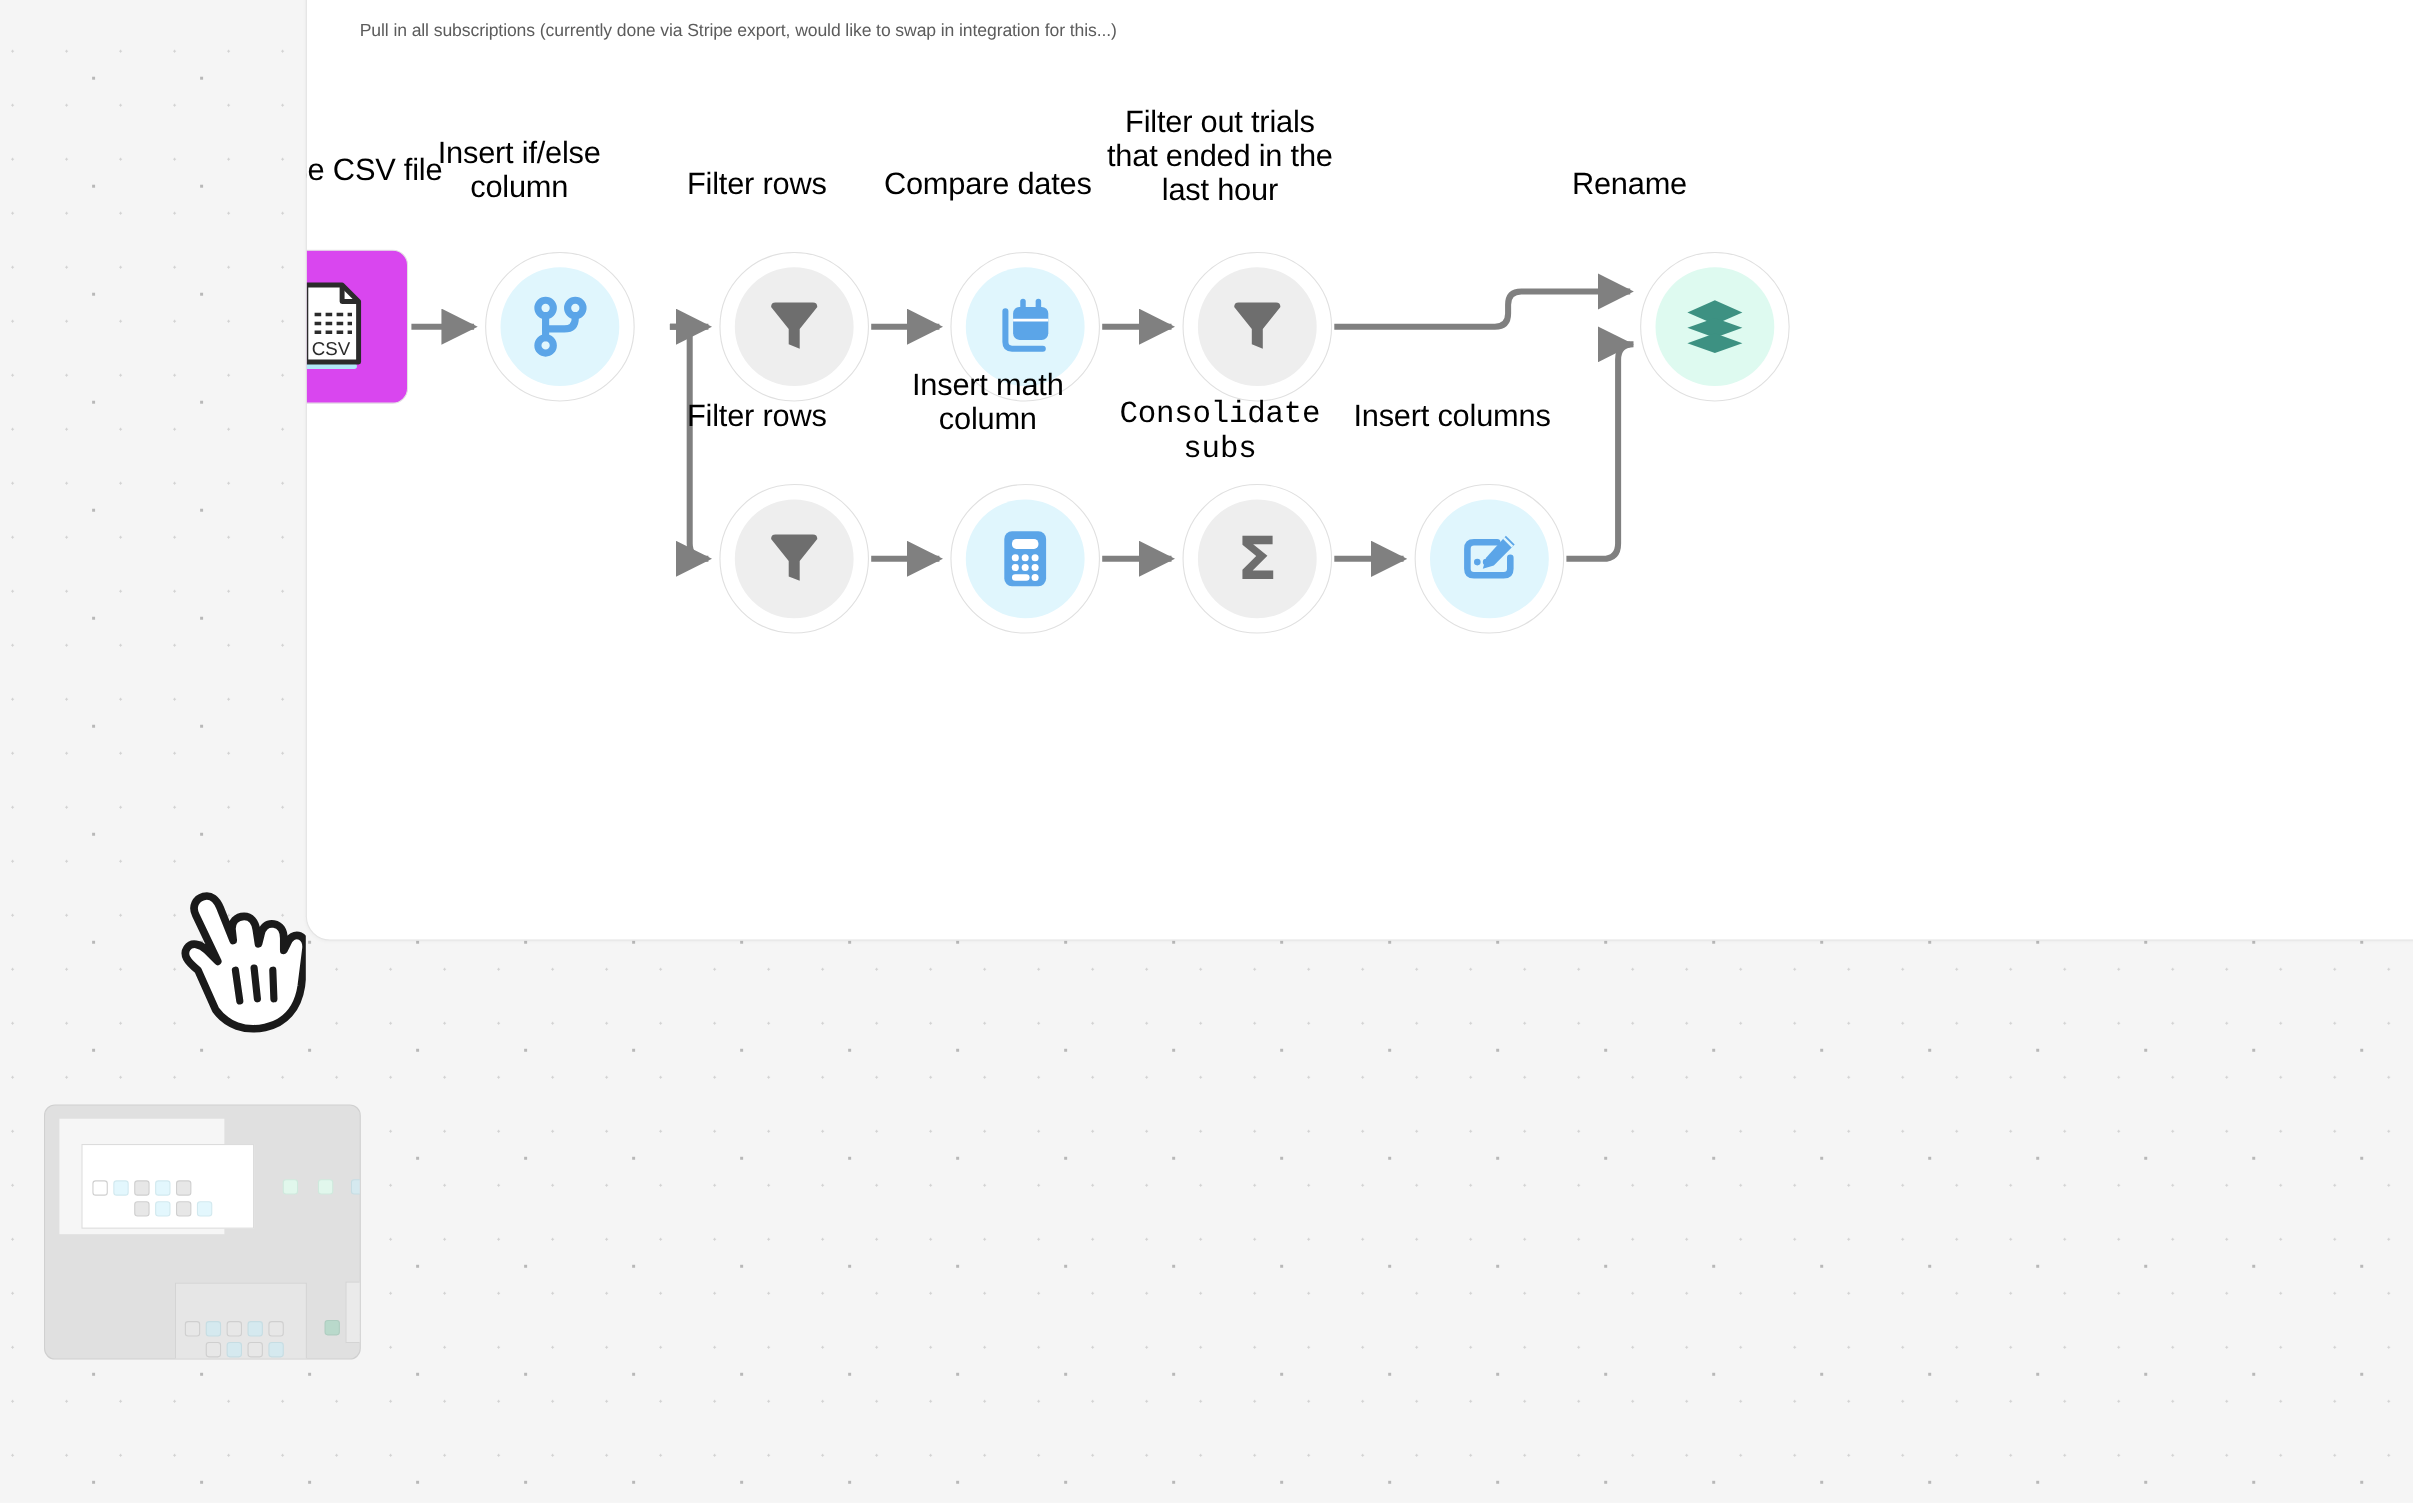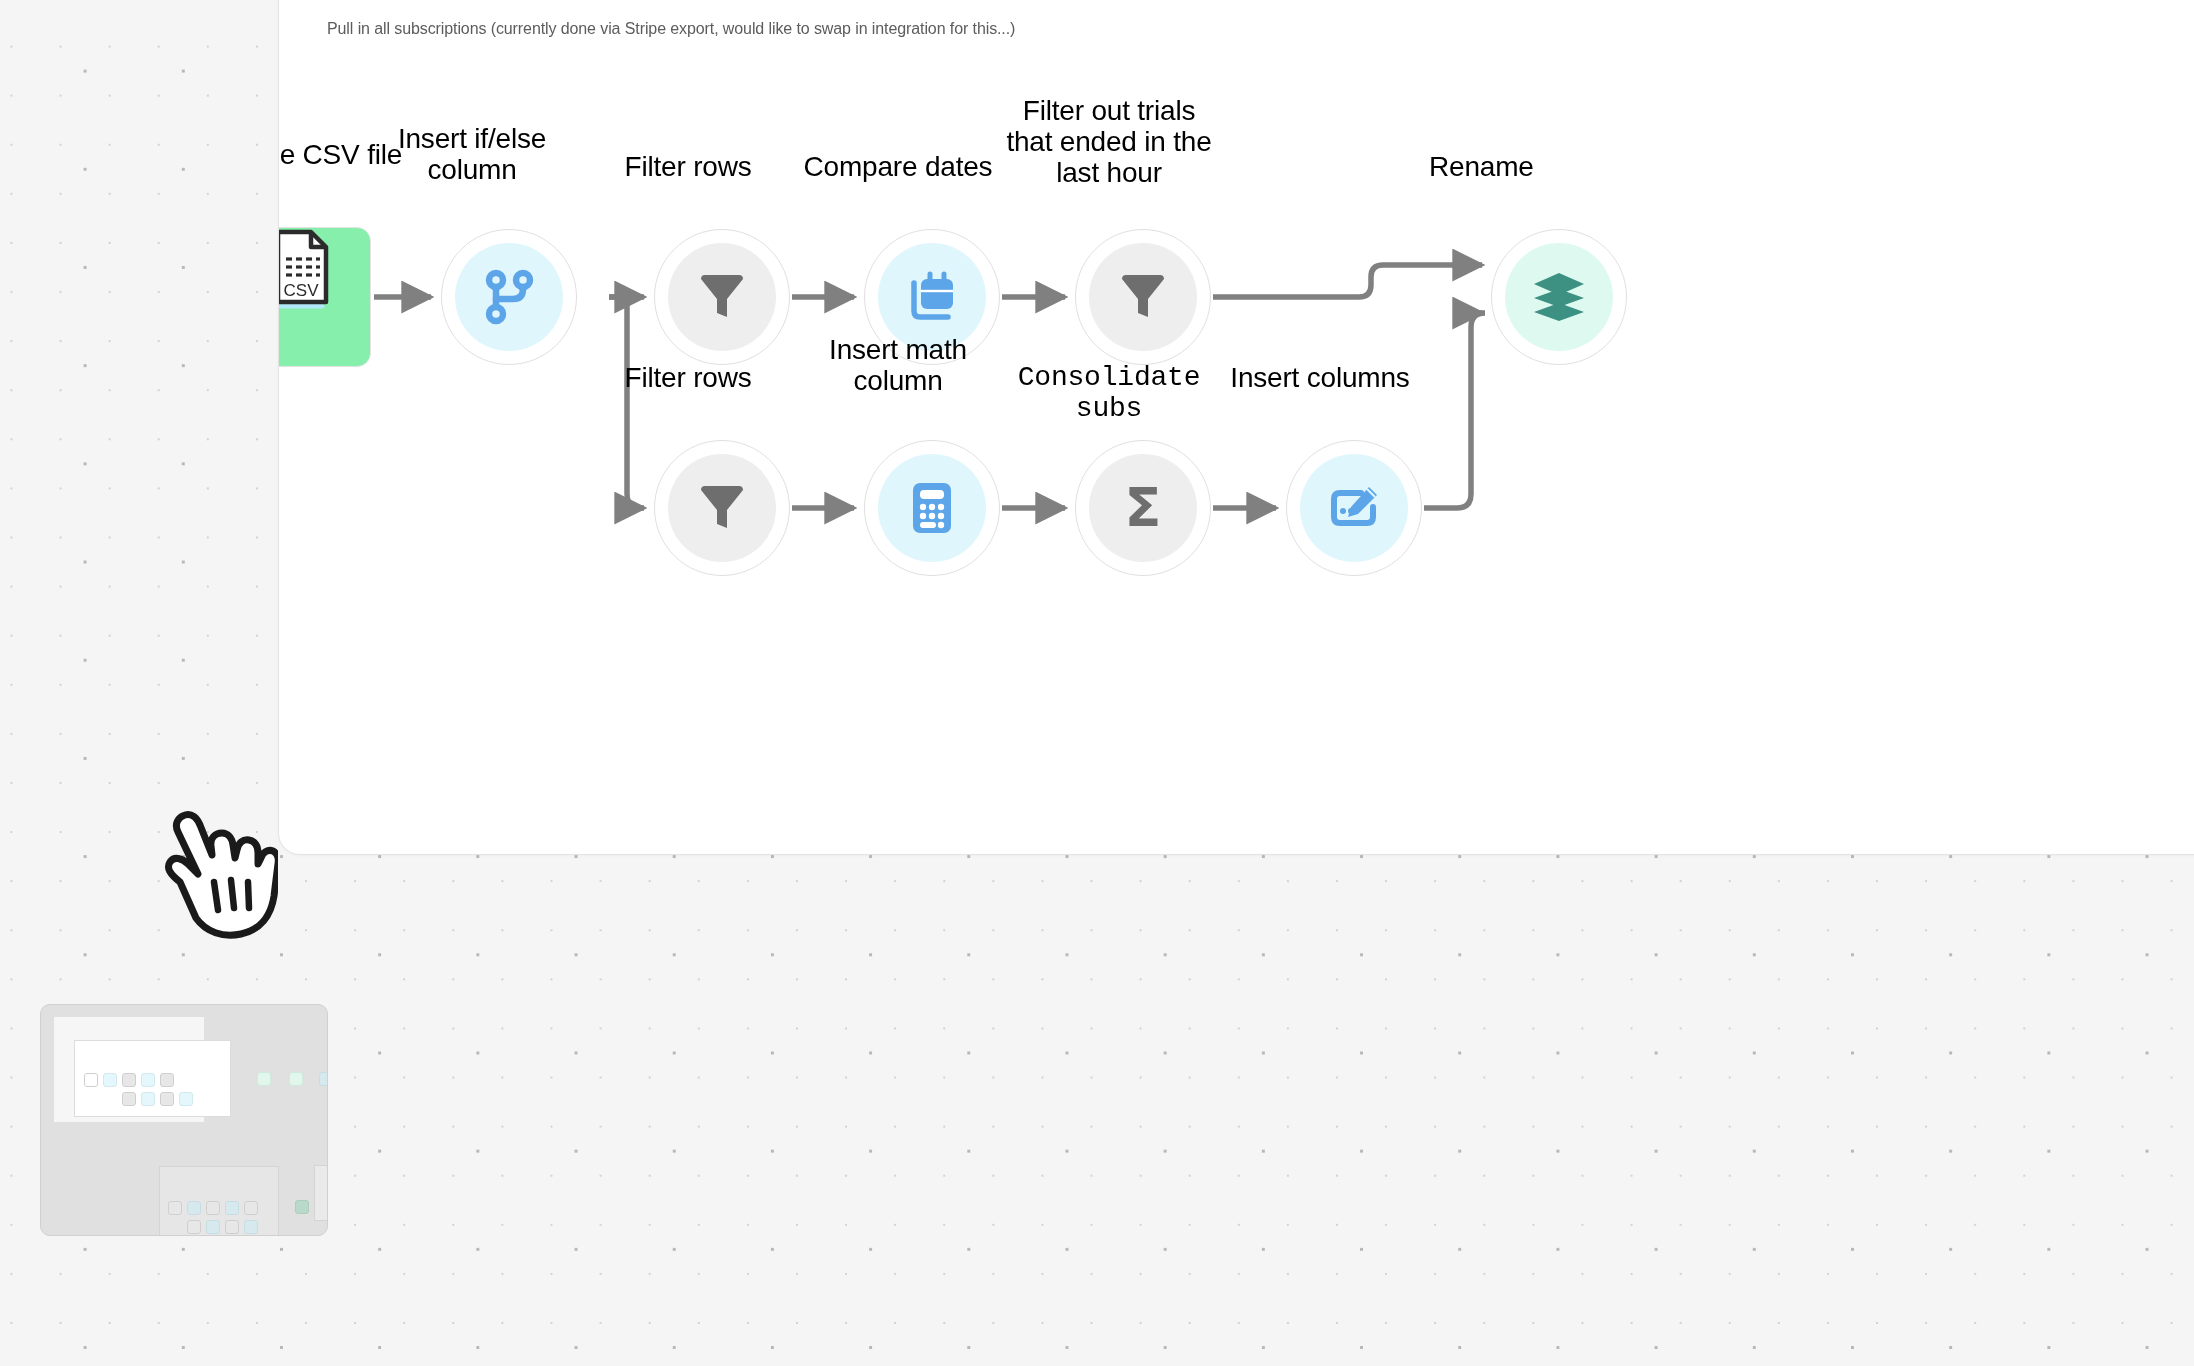--- a/index.html
+++ b/index.html
@@ -80,22 +80,22 @@
   .disc.grey  { background: #eeeeee; }
   .disc.blue  { background: #e0f6fd; }
   .disc.green { background: #defaf0; }
 
   
   .square-node {
     position: absolute;
     width: 140px; height: 140px;
     border: 1.6px solid #e3e3e3;
     border-radius: 14px;
-    background: #86efac;
-    display: flex; justify-content: center;
+    background: #d946ef;
+    display: flex; align-items: center; justify-content: center;
   }
 
   .sigma {
     font-family: "DejaVu Sans", sans-serif;
     font-size: 54px;
     font-weight: 600;
     color: #6e6e6e;
     line-height: 1;
   }
 

